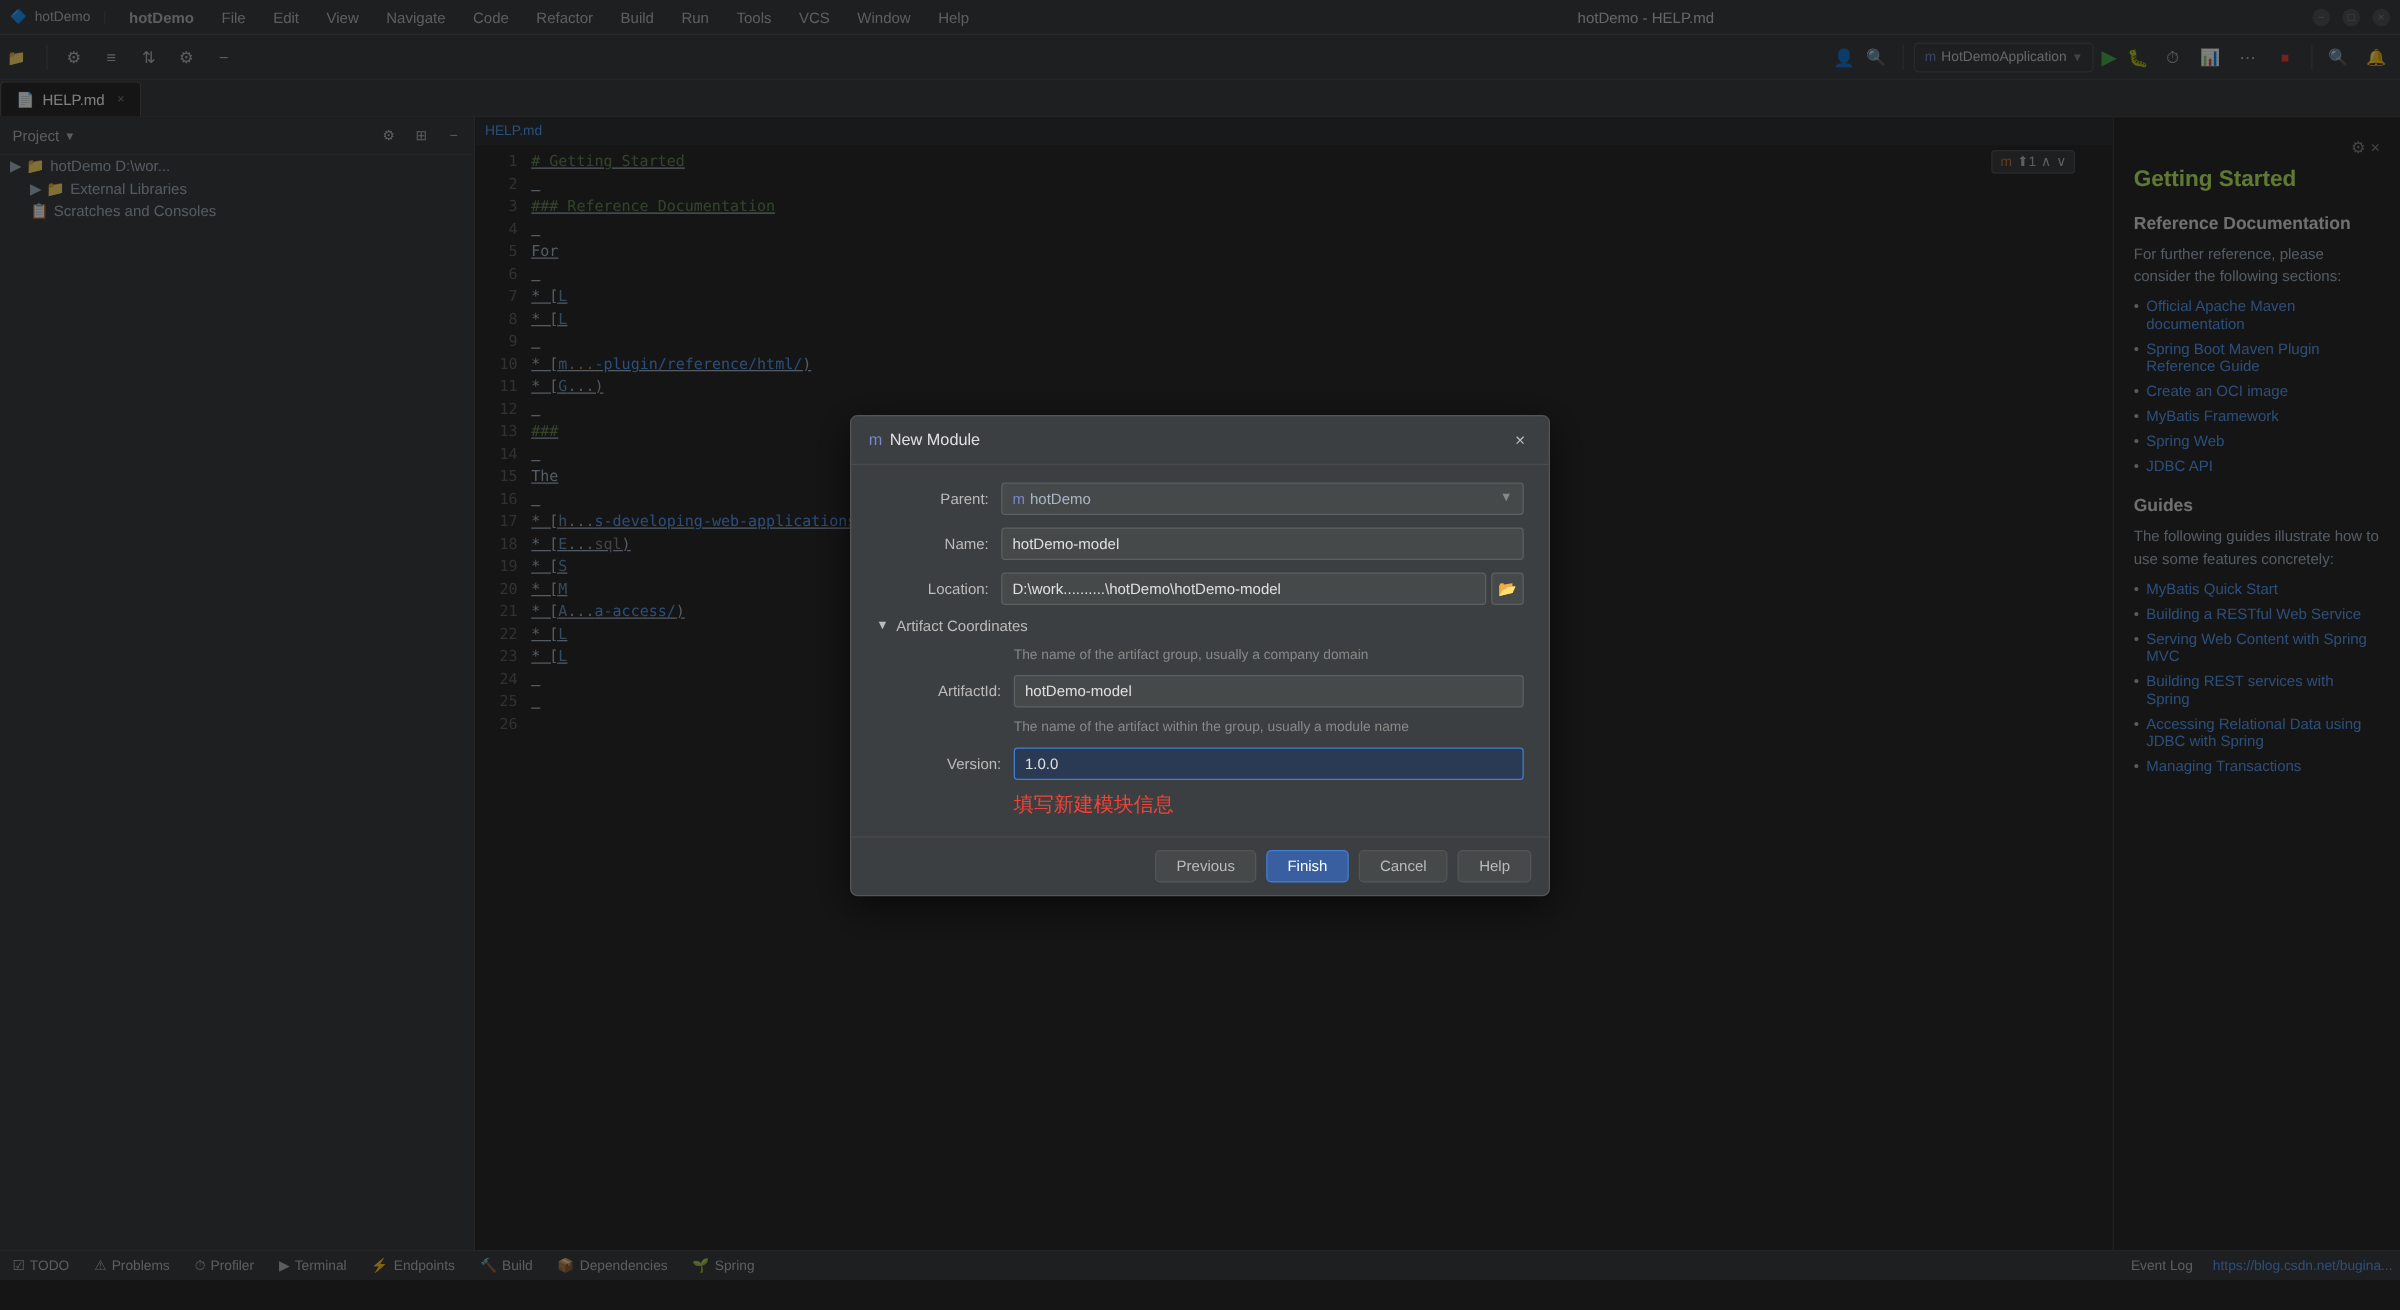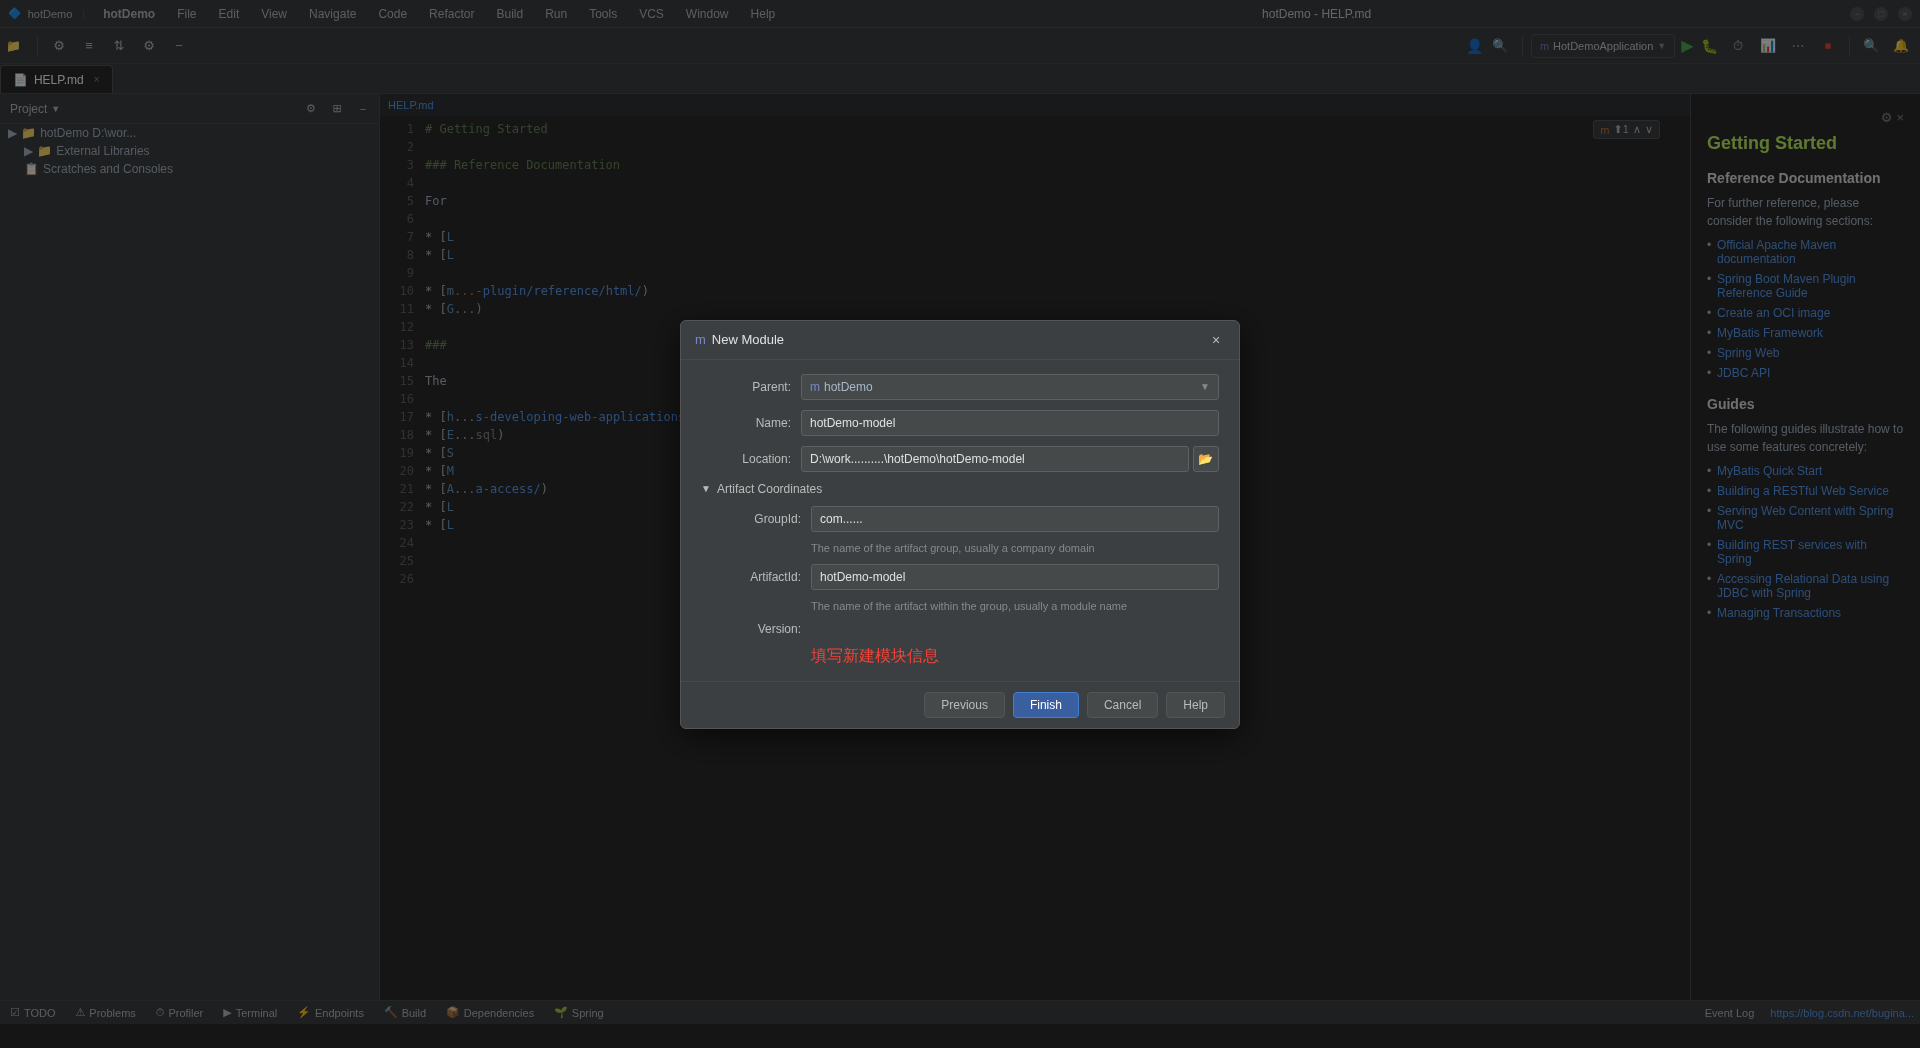--- a/index.html
+++ b/index.html
@@ -230,20 +230,21 @@
     }
     .code-area {
       position: absolute;
       left: 45px;
       top: 4px;
       right: 6px;
       color: #a9b7c6;
       font-family: monospace;
       font-size: 12px;
       line-height: 18px;
+      text-decoration: underline;
     }
     .code-green { color: #6a8759; }
     .code-blue { color: #6897bb; }
     .code-white { color: #a9b7c6; }
 
     
     .right-panel {
       width: 230px;
       background: #2b2b2b;
       border-left: 1px solid #4a4a4a;
@@ -805,34 +806,31 @@
         </div>
       </div>
 
       <div class="section-header">
         <span class="section-chevron">▼</span>
         <span class="section-title">Artifact Coordinates</span>
       </div>
 
       <div class="artifact-section">
 
-        <div class="form-row">
-          <div class="form-label">GroupId:</div>
-          <input class="form-control" type="text" value="com......" style="">
-        </div>
         <div class="form-hint">The name of the artifact group, usually a company domain</div>
 
         <div class="form-row">
           <div class="form-label">ArtifactId:</div>
           <input class="form-control" type="text" value="hotDemo-model" style="">
         </div>
         <div class="form-hint">The name of the artifact within the group, usually a module name</div>
 
         <div class="form-row">
           <div class="form-label">Version:</div>
+          <input class="form-control highlighted" type="text" value="1.0.0" style="">
         </div>
 
         <div class="error-text">填写新建模块信息</div>
       </div>
 
     </div>
 
     <div class="dialog-footer">
       <button class="btn btn-default">Previous</button>
       <button class="btn btn-primary">Finish</button>

